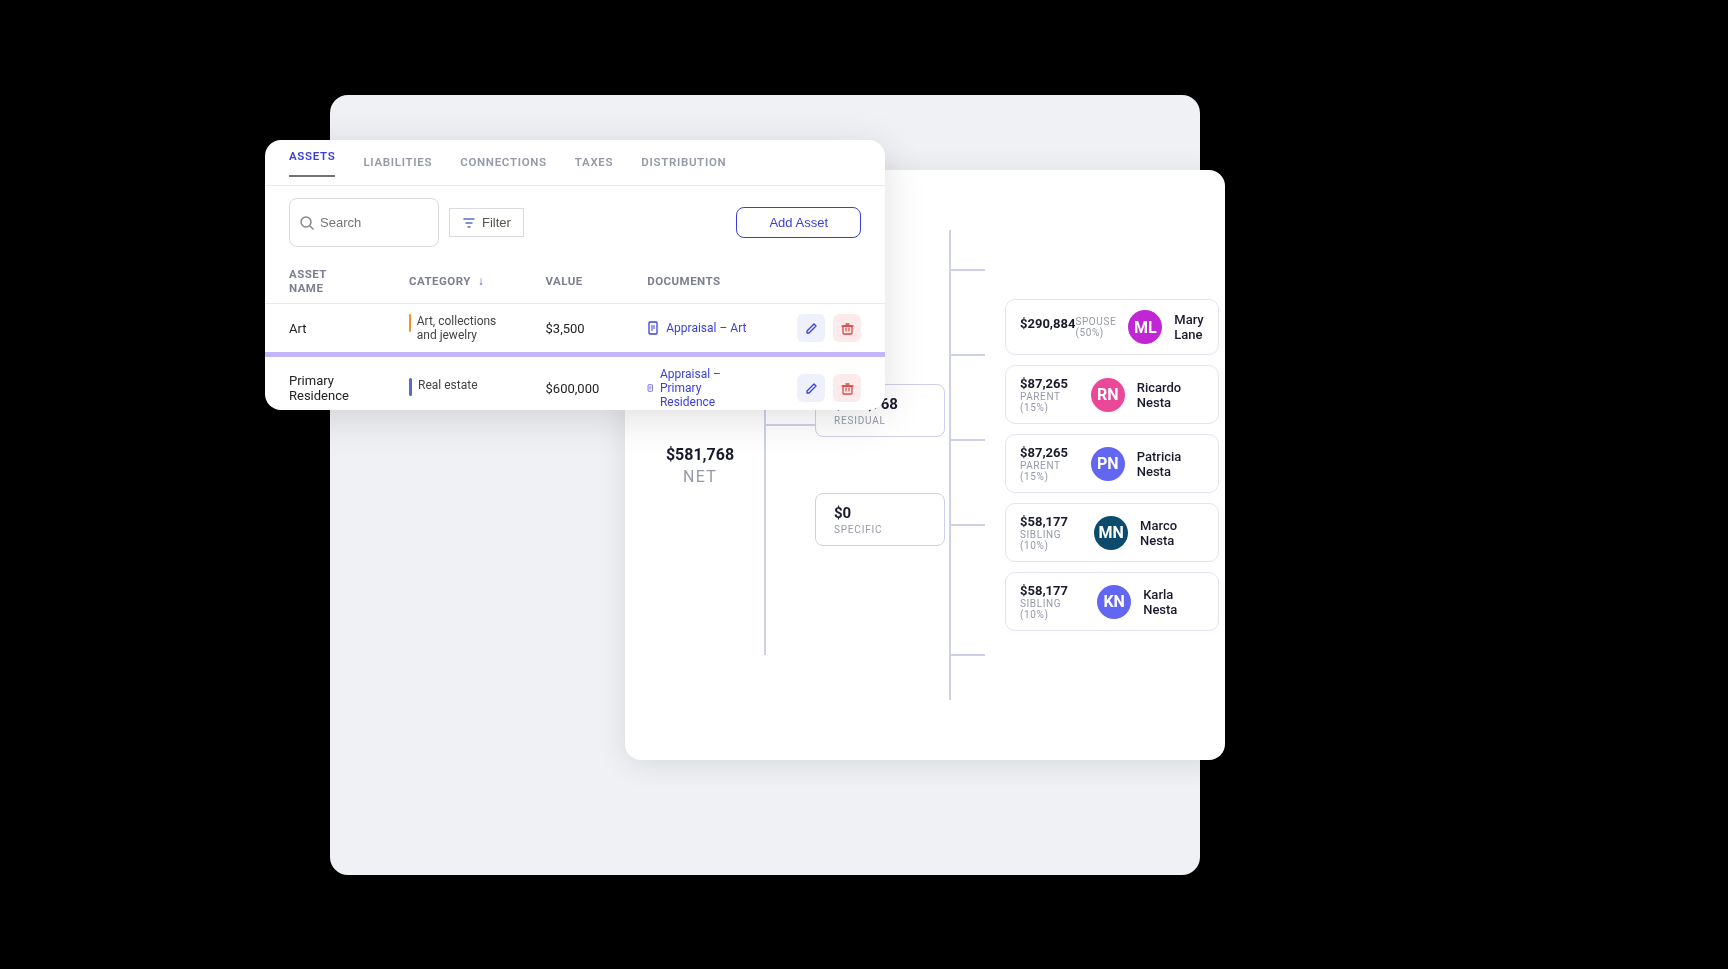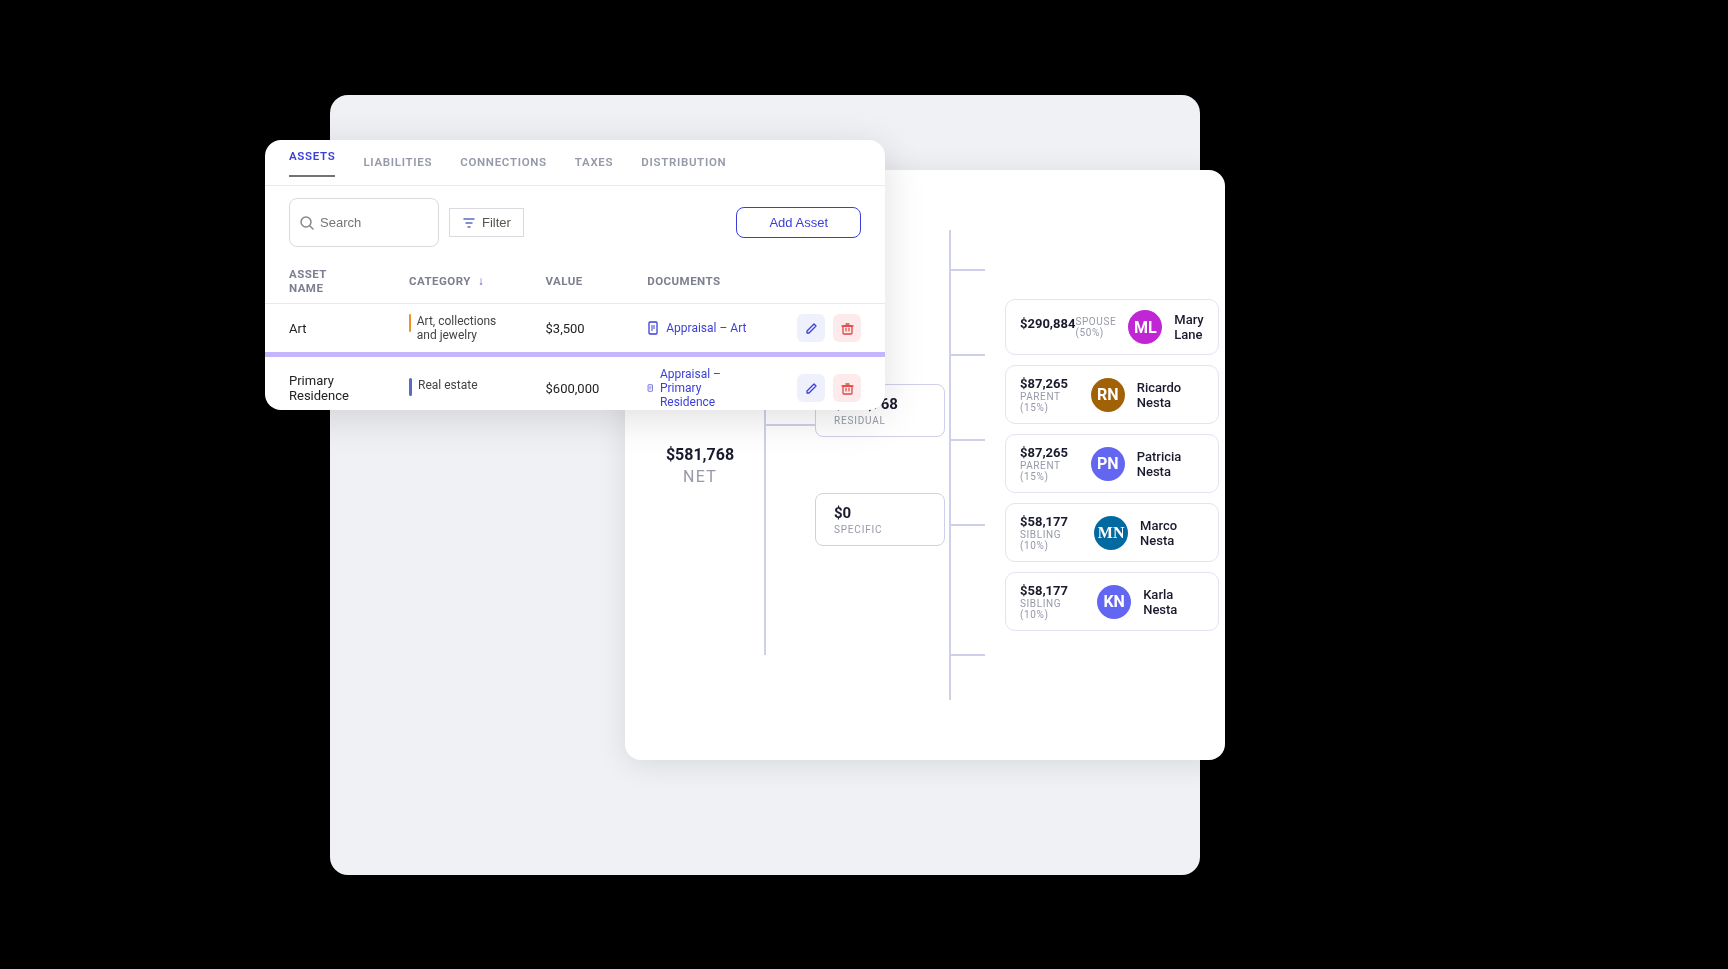--- a/index.html
+++ b/index.html
@@ -373,39 +373,39 @@
           </div>
           <div class="avatar" style="background:#c026d3;margin-left:auto;">ML</div>
           <span class="bene-name">Mary Lane</span>
         </div>
 
         <div class="bene-card">
           <div style="display:flex;flex-direction:column;">
             <span class="bene-amount">$87,265</span>
             <span class="bene-role">PARENT (15%)</span>
           </div>
-          <div class="avatar" style="background:#a16207;margin-left:auto;">RN</div>
+          <div class="avatar" style="background:#ec4899;margin-left:auto;">RN</div>
           <span class="bene-name">Ricardo Nesta</span>
         </div>
 
         <div class="bene-card">
           <div style="display:flex;flex-direction:column;">
             <span class="bene-amount">$87,265</span>
             <span class="bene-role">PARENT (15%)</span>
           </div>
           <div class="avatar" style="background:#6366f1;margin-left:auto;">PN</div>
           <span class="bene-name">Patricia Nesta</span>
         </div>
 
         <div class="bene-card">
           <div style="display:flex;flex-direction:column;">
             <span class="bene-amount">$58,177</span>
             <span class="bene-role">SIBLING (10%)</span>
           </div>
-          <div class="avatar" style="background:#0369a1;margin-left:auto;font-family:Liberation Serif, serif;">MN</div>
+          <div class="avatar" style="background:#0c4a6e;margin-left:auto;">MN</div>
           <span class="bene-name">Marco Nesta</span>
         </div>
 
         <div class="bene-card">
           <div style="display:flex;flex-direction:column;">
             <span class="bene-amount">$58,177</span>
             <span class="bene-role">SIBLING (10%)</span>
           </div>
           <div class="avatar" style="background:#6366f1;margin-left:auto;">KN</div>
           <span class="bene-name">Karla Nesta</span>

